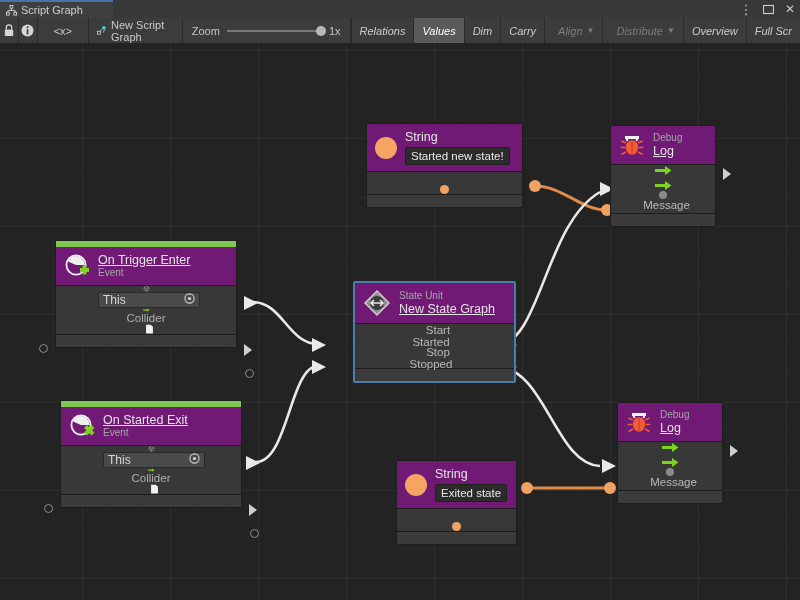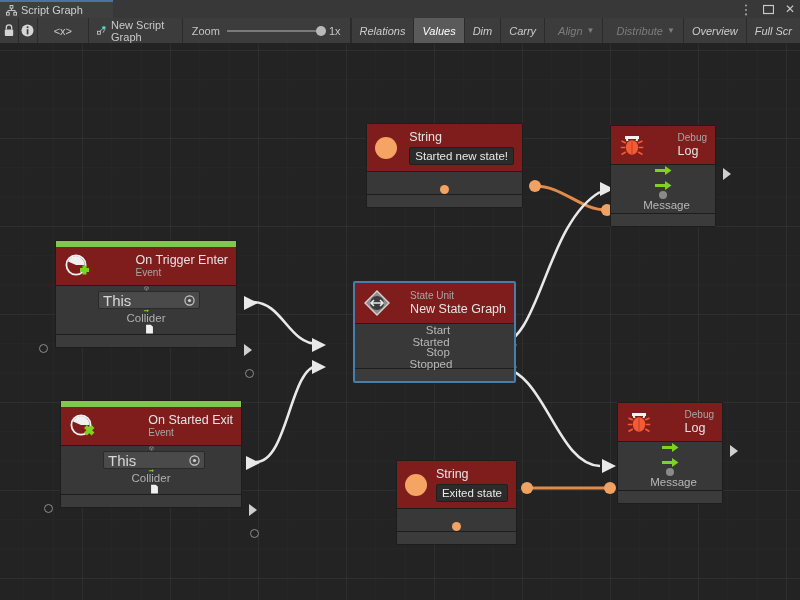--- a/index.html
+++ b/index.html
@@ -97,44 +97,43 @@
     border: 1px solid #1d1d1d;
     border-radius: 1px;
     color: #d8d8d8;
     font-size: 11px;
   }
   .node.selected { border: 1px solid #4a7ea8; box-shadow: 0 0 0 1px #4a7ea8; margin-left: 25px; }
   .accentbar { height: 6px; background: #7ec850; }
   .node-head {
     display: flex; align-items: center; gap: 8px;
     padding: 6px 8px 6px 8px;
-    background: #7f1d1d;
+    background: #701a75;
     border-bottom: 1px solid #1d1d1d;
-    justify-content: space-between;
   }
   .node-head .titles { display: flex; flex-direction: column; line-height: 1.15; }
   .t-small { font-size: 10px; color: #a6a6a6; }
-  .t-big { font-size: 12.5px; color: #e4e4e4; }
+  .t-big { font-size: 12.5px; color: #e4e4e4; text-decoration: underline; }
   .t-single { font-size: 12.5px; color: #e4e4e4; }
   .node-body { padding: 0; background: #383838; }
   .node-foot { height: 13px; background: #3b3b3b; border-top: 1px solid #1d1d1d; }
 
   .row { display: flex; align-items: center; height: 22px; padding: 0 16px; position: relative; flex-direction: column; }
   .row.tall { height: 26px; }
   .spacer { flex: 1 1 auto; }
 
   .val-field {
     background: #2b2b2b; border: 1px solid #1f1f1f; border-radius: 2px;
     color: #e8e8e8; font-size: 11.5px;
     padding: 1px 5px; height: 18px; display: flex; align-items: center;
   }
   .obj-field {
     background: #4a4a4a; border: 1px solid #2a2a2a; border-radius: 2px;
-    height: 18px; width: 102px; display: flex; align-items: flex-start;
-    padding: 0 4px; color: #d6d6d6; font-size: 15px;
+    height: 18px; width: 102px; display: flex; align-items: flex-end;
+    padding: 0 4px; color: #d6d6d6; font-size: 12px;
   }
   .obj-field .pick { margin-left: auto; }
 
   .label-dim { color: #b0b0b0; font-size: 11.5px; }
   .label-port { color: #b8b8b8; font-size: 11.5px; }
 
   .arrow-g { width: 17px; height: 11px; display: block; }
   .dot-grey { width: 8px; height: 8px; border-radius: 50%; background: #8a8a8a; display: inline-block; }
   .dot-orange { width: 9px; height: 9px; border-radius: 50%; background: #f2a262; display: inline-block; }
   .bigdot-orange { width: 22px; height: 22px; border-radius: 50%; background: #f5a463; display: block; }

